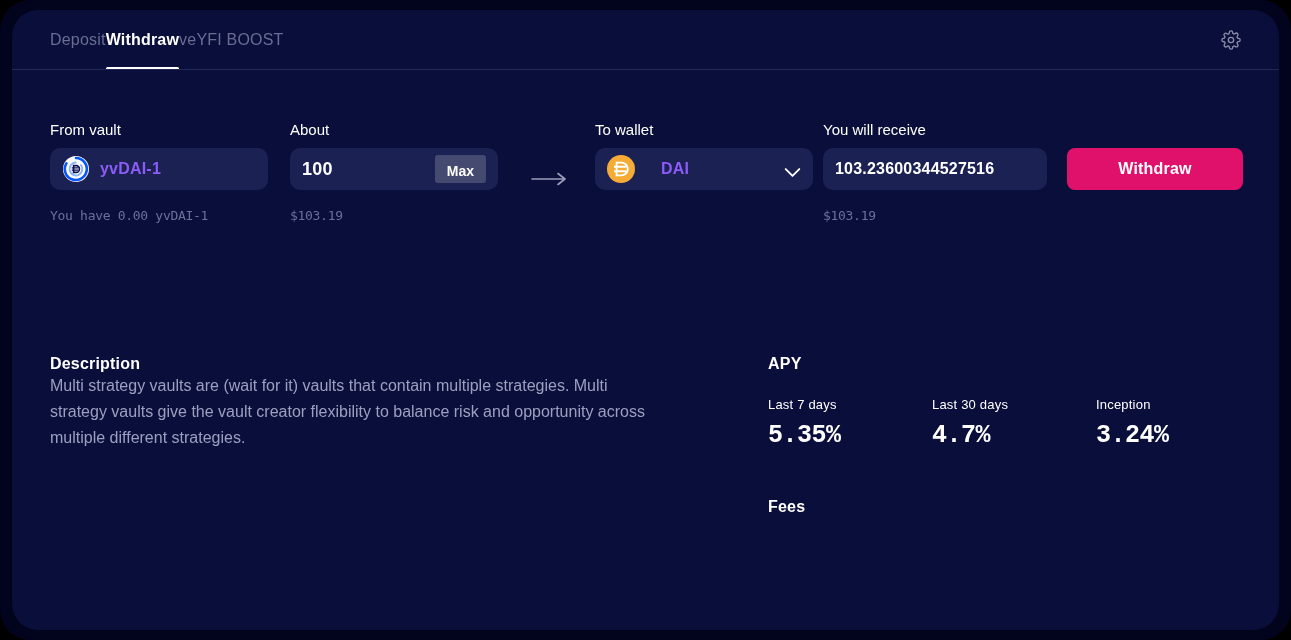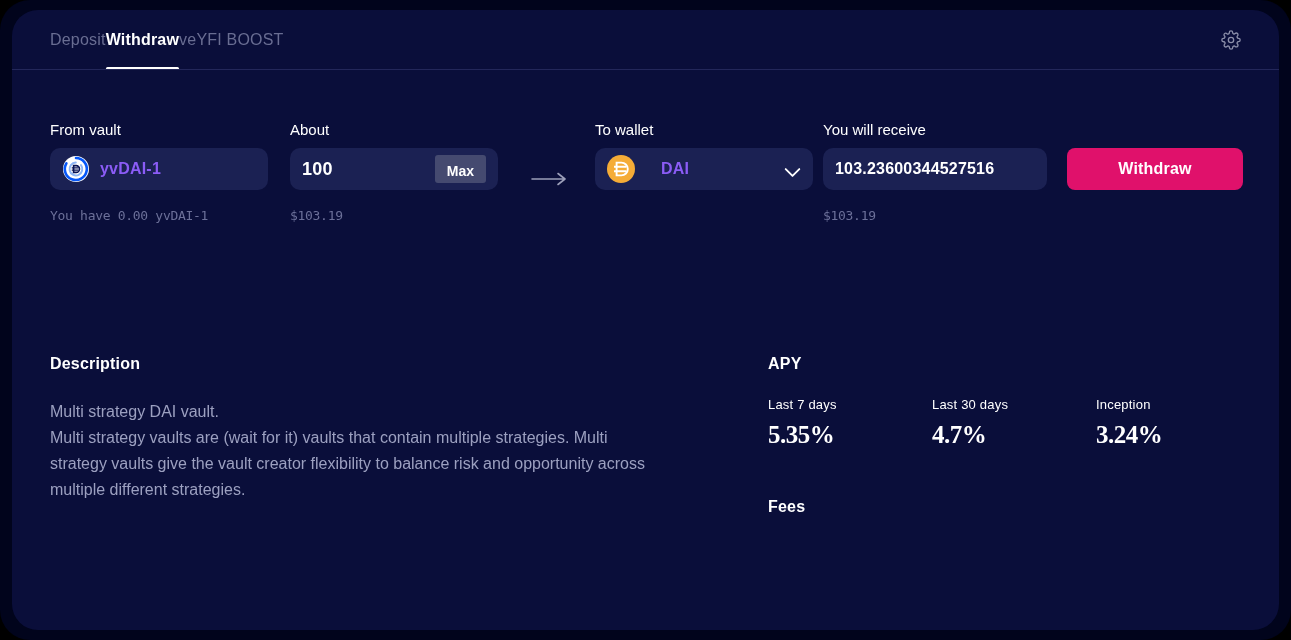--- a/index.html
+++ b/index.html
@@ -44,21 +44,21 @@
   .desc-p1 { margin-top:26px; }
   .desc-p2 { }
 
   
   .apy  { position:absolute; left:756px; top:345px; }
   .fees { position:absolute; left:756px; top:488px; }
   .stats-grid { display:grid; margin-top:24px; }
   .apy .stats-grid  { grid-template-columns:164px 164px 164px; }
   .fees .stats-grid { grid-template-columns:128px 128px; }
   .stat-label { font-size:13px; color:#fff; letter-spacing:.2px; }
-  .stat-value { margin-top:9px; font-family:Liberation Serif, serif; font-size:25px; font-weight:700; color:#fff; letter-spacing:-.5px; }
+  .stat-value { margin-top:9px; font-family:Liberation Mono, monospace; font-size:25px; font-weight:700; color:#fff; letter-spacing:-.5px; }
 </style>
 </head>
 <body>
 
 <div class="frame">
   <div class="card">
 
     <div class="header">
       <div class="htab">Deposit</div>
       <div class="htab active">Withdraw</div>
@@ -122,21 +122,20 @@
     <div class="fieldbox" style="left:811px; width:224px;">
       <input class="receive-input" type="text" readonly="" value="103.23600344527516" style="">
     </div>
     <div class="subnote" style="left:811px">$103.19</div>
 
     <button class="withdraw-btn">Withdraw</button>
 
 
     <div class="description">
       <div class="sect-heading">Description</div>
-      <p class="desc-p1">Multi strategy DAI vault.</p>
       <p class="desc-p2">Multi strategy vaults are (wait for it) vaults that contain multiple strategies. Multi strategy vaults give the vault creator flexibility to balance risk and opportunity across multiple different strategies.</p>
     </div>
 
     <div class="apy">
       <div class="sect-heading">APY</div>
       <div class="stats-grid">
         <div>
           <div class="stat-label">Last 7 days</div>
           <div class="stat-value">5.35%</div>
         </div>

